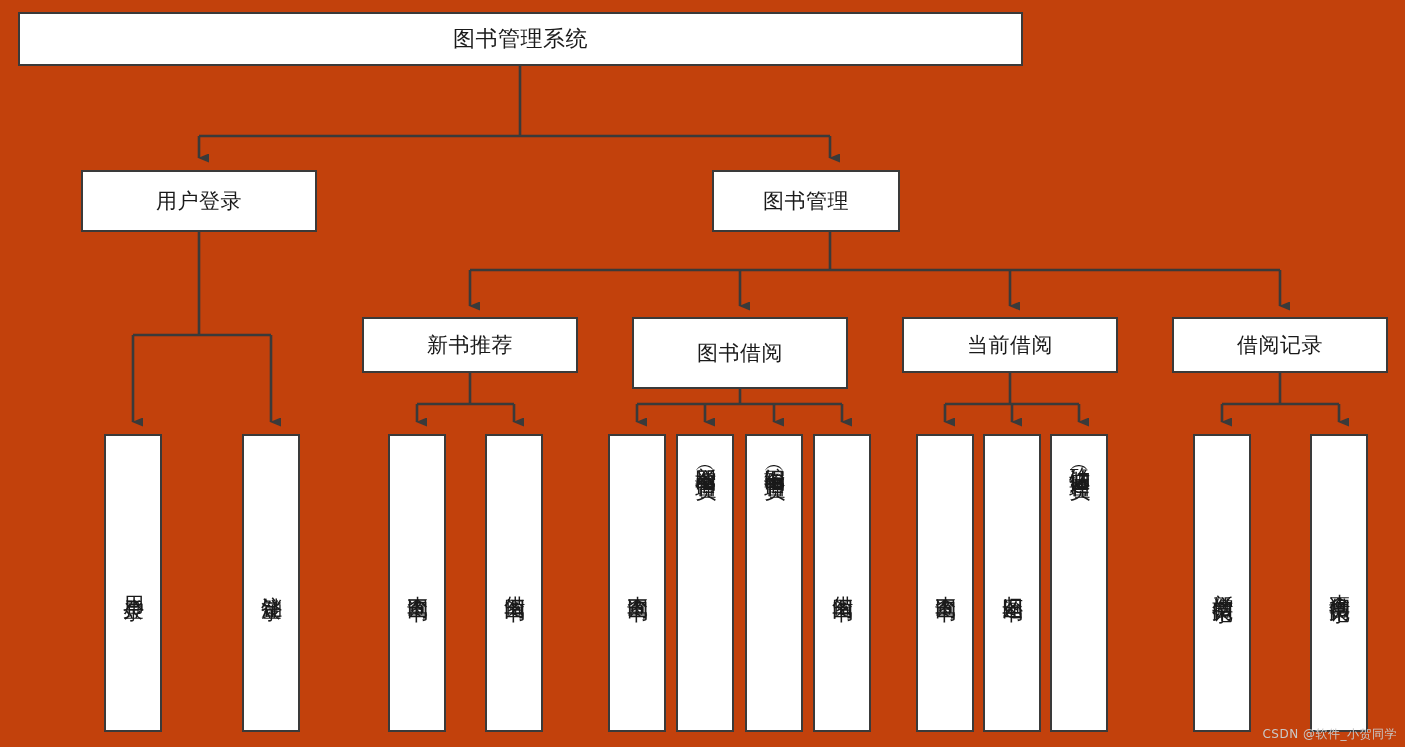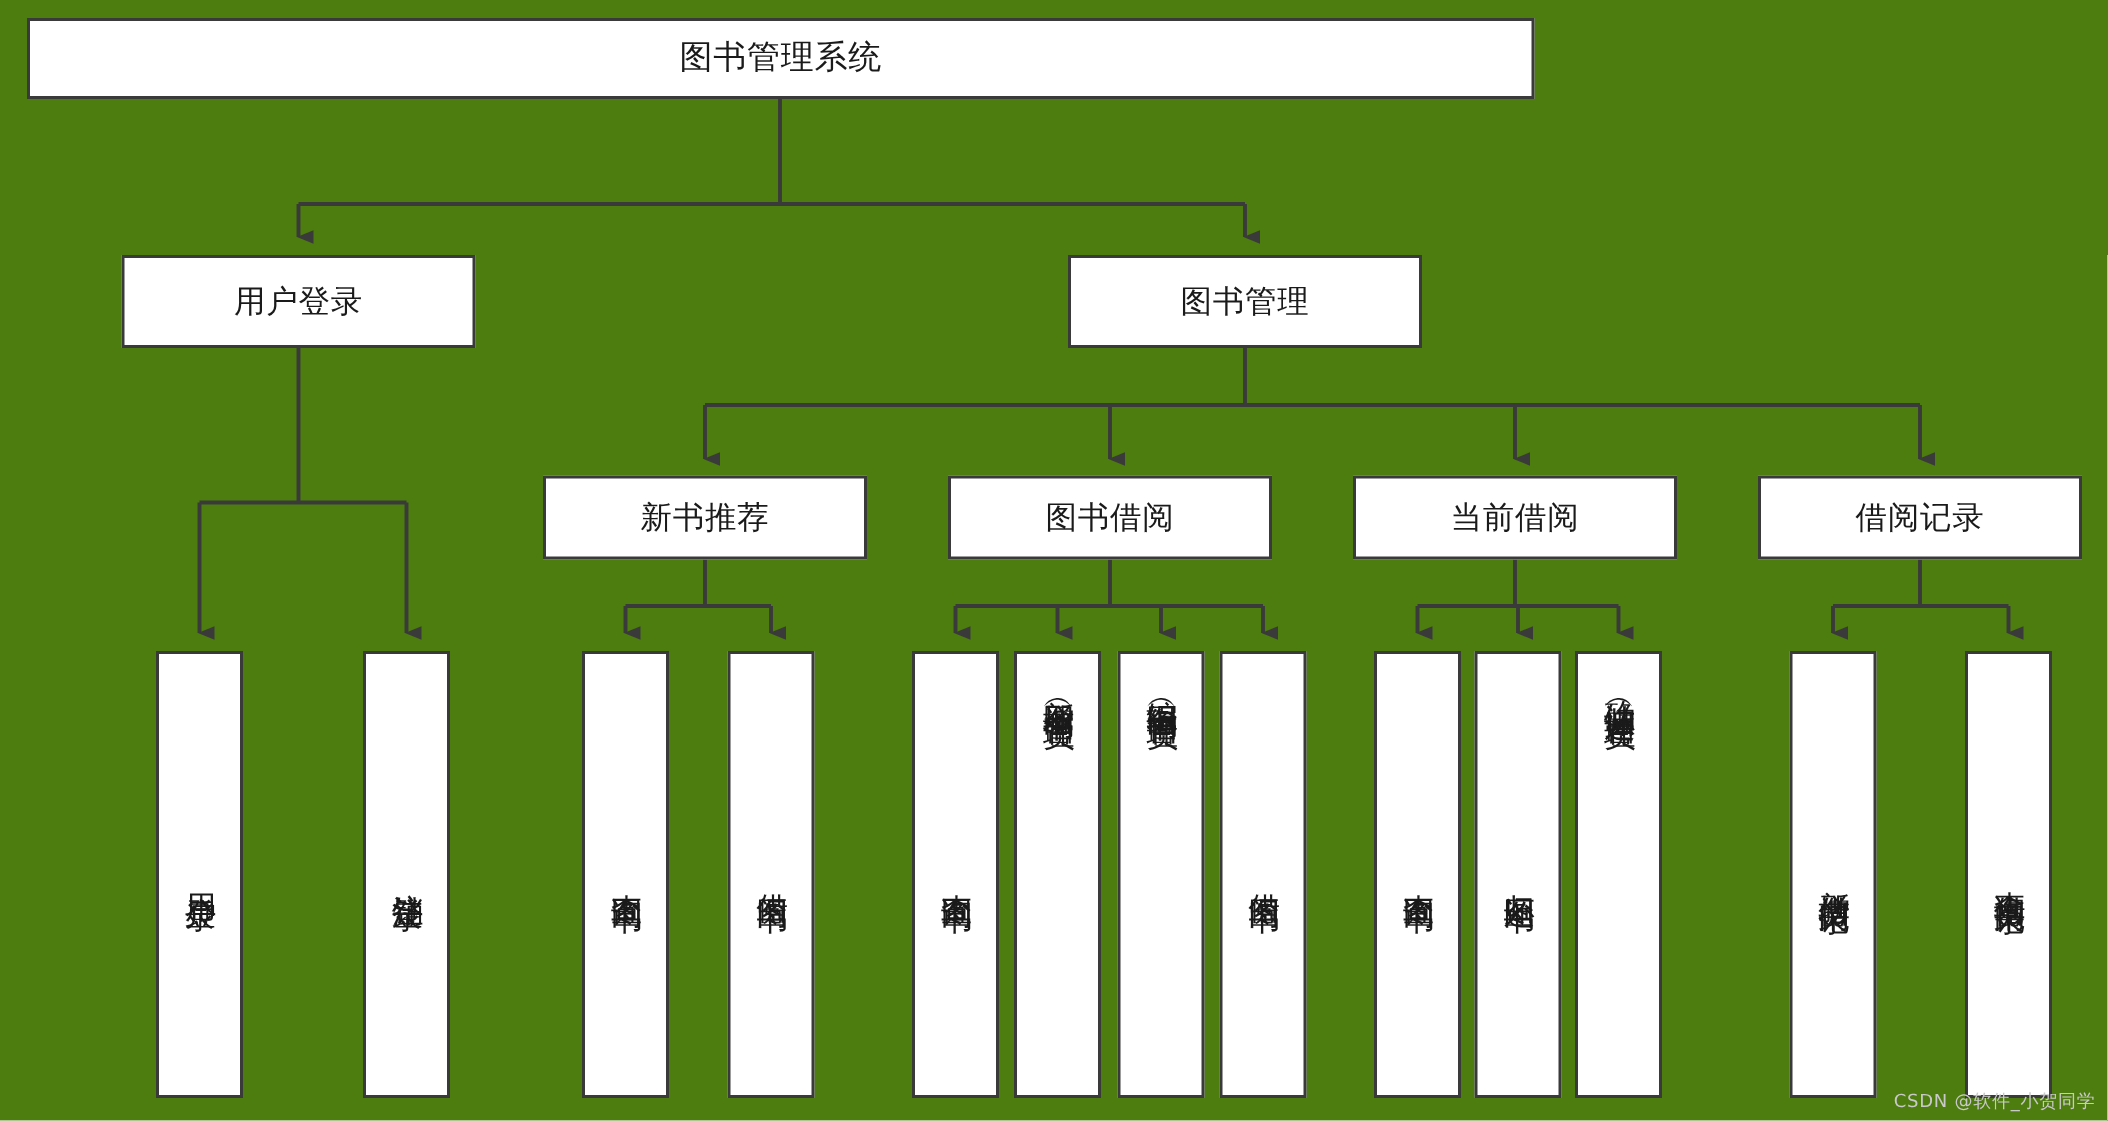--- a/index.html
+++ b/index.html
@@ -7,21 +7,21 @@
     padding: 0;
     background: #ffffff;
   }
   body {
     font-family: "DejaVu Sans", "Liberation Sans", sans-serif;
   }
   #diagram-root {
     position: relative;
     width: 1405px;
     height: 747px;
-    background: #4d7c0f;
+    background: #c2410c;
     overflow: hidden;
   }
   #edges-layer {
     position: absolute;
     left: 0;
     top: 0;
     width: 1405px;
     height: 747px;
     pointer-events: none;
   }
@@ -133,28 +133,28 @@
     </g>
   </svg>
 
   <div class="node horiz root" style="left:18px; top:12px; width:1005px; height:54px;">
     <span class="node-label">图书管理系统</span>
   </div>
 
   <div class="node horiz" style="left:81px; top:170px; width:236px; height:62px;">
     <span class="node-label">用户登录</span>
   </div>
-  <div class="node horiz" style="left:712px; top:170px; width:236px; height:62px;">
+  <div class="node horiz" style="left:712px; top:170px; width:188px; height:62px;">
     <span class="node-label">图书管理</span>
   </div>
 
   <div class="node horiz" style="left:362px; top:317px; width:216px; height:56px;">
     <span class="node-label">新书推荐</span>
   </div>
-  <div class="node horiz" style="left:632px; top:317px; width:216px; height:56px;">
+  <div class="node horiz" style="left:632px; top:317px; width:216px; height:72px;">
     <span class="node-label">图书借阅</span>
   </div>
   <div class="node horiz" style="left:902px; top:317px; width:216px; height:56px;font-family:Liberation Serif, serif;">
     <span class="node-label">当前借阅</span>
   </div>
   <div class="node horiz" style="left:1172px; top:317px; width:216px; height:56px;">
     <span class="node-label">借阅记录</span>
   </div>
 
   <div class="node vert center-text" style="left:104px; top:434px; width:58px; height:298px;">

